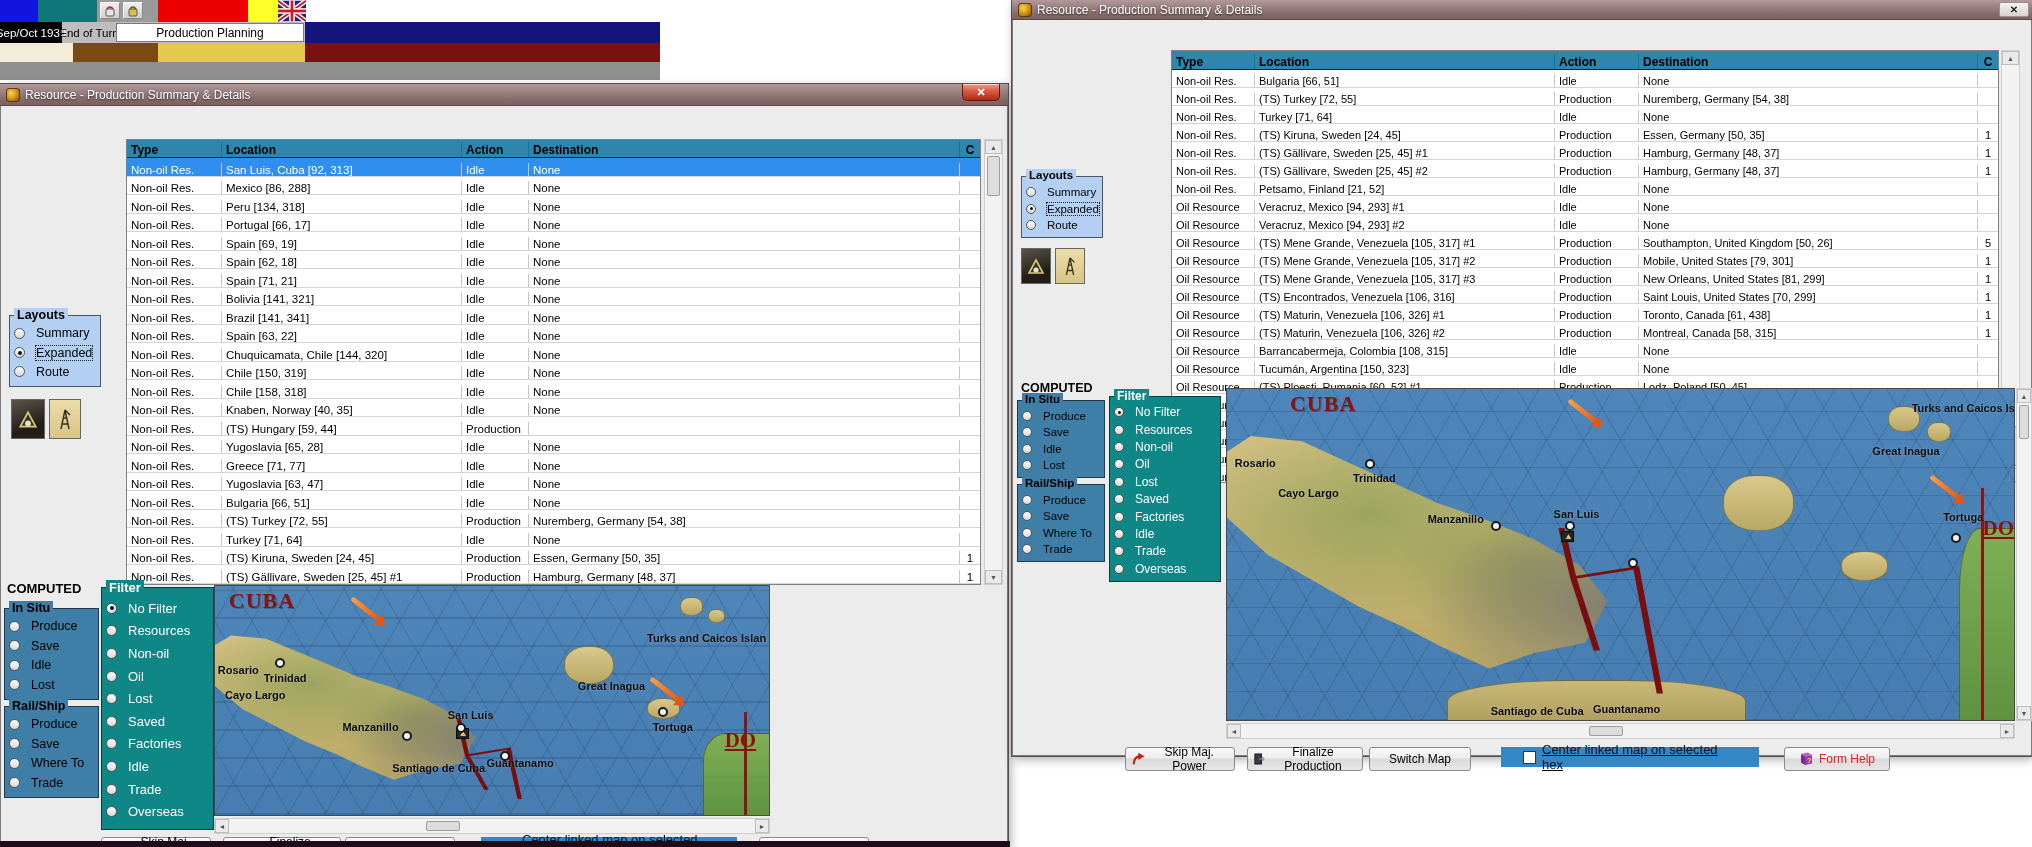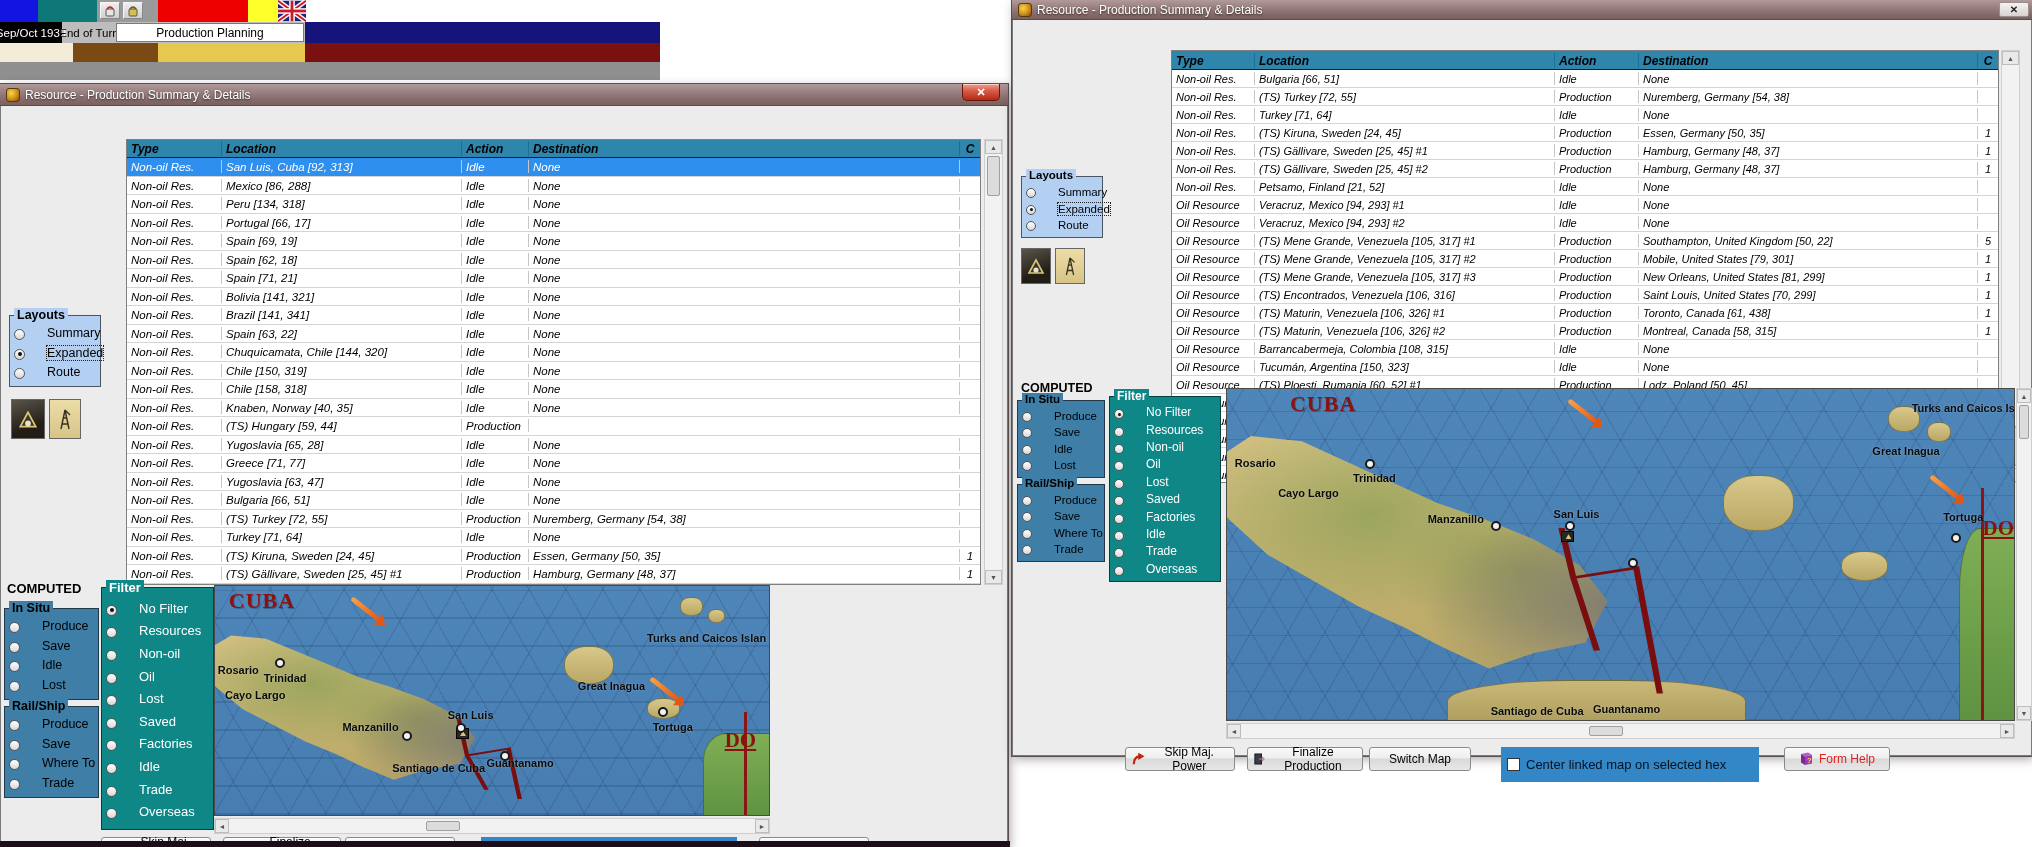--- a/index.html
+++ b/index.html
@@ -48,21 +48,21 @@
     display:flex;align-items:center;justify-content:center;}
   .close-lite::before{content:"\2715";}
   .wbody{position:absolute;left:0;right:0;bottom:0;background:#ececec;border:1px solid #7a7a7a;border-top:none;}
   .lw .wbody{top:22px;}
   .rw .wbody{top:20px;}
 
   
   .table{position:absolute;background:#fff;border:1px solid #808080;overflow:hidden;}
   .lw .table{left:125px;top:33px;width:855px;height:446px;}
   .rw .table{left:158px;top:30px;width:828px;height:433px;}
-  .trow{display:flex;background:#fff;border-bottom:1px solid #d4d4d4;align-items:center;font-style:italic;}
+  .trow{display:flex;background:#fff;border-bottom:1px solid #d4d4d4;align-items:flex-end;}
   .lw .trow{height:18.5px;font-size:11.5px;}
   .rw .trow{height:18px;font-size:11px;}
   .trow.thead{background:#2e86ad;font-weight:bold;border-bottom:1px solid #1d1d1d;color:#000;}
   .lw .trow.thead{height:18px;font-size:12px;}
   .rw .trow.thead{height:19px;font-size:12px;}
   .trow.sel{background:#2f8fef;color:#fff;}
   .tc{padding:1px 4px 0 4px;border-right:1px solid #c6c6c6;overflow:hidden;white-space:nowrap;flex:none;}
   .thead .tc{border-right:1px solid #1f6e94;}
   .lw .c0{width:95px;} .lw .c1{width:240px;} .lw .c2{width:67px;} .lw .c3{flex:1;} .lw .c4{width:20px;border-right:none;text-align:center;}
   .rw .c0{width:83px;} .rw .c1{width:300px;} .rw .c2{width:84px;} .rw .c3{flex:1;} .rw .c4{width:20px;border-right:none;text-align:center;}
@@ -93,21 +93,21 @@
   
   .groupbox{position:absolute;border:1px solid rgba(20,20,20,.65);}
   .gb-legend{position:absolute;top:-8px;left:4px;padding:0 3px;font-weight:bold;white-space:nowrap;z-index:2;}
   .panel-light{background:#b3d0f2;color:#000;}
   .panel-light .gb-legend{background:#b3d0f2;}
   .panel-blue{background:#3f7ea6;color:#000;}
   .panel-blue .gb-legend{background:#3f7ea6;text-align:center;}
   .panel-teal{background:#0f8787;color:#fff;border-color:#063f3f;}
   .panel-teal .gb-legend{background:#0f8787;color:#fff;}
   .ritems{position:absolute;left:4px;right:2px;top:5px;bottom:2px;display:flex;flex-direction:column;justify-content:space-evenly;}
-  .ritem{display:flex;align-items:flex-end;gap:22px;white-space:nowrap;}
+  .ritem{display:flex;align-items:center;gap:11px;white-space:nowrap;}
   .radio{width:11px;height:11px;border-radius:50%;background:linear-gradient(#fff,#d8d8d8);
     border:1px solid #555;position:relative;flex:none;}
   .radio.on::after{content:"";position:absolute;inset:2.5px;border-radius:50%;background:#101010;}
   .ritem.focus .rtext{outline:1px dotted #222;}
   .lw .layouts{left:8px;top:209px;width:92px;height:72px;font-size:12.5px;}
   .rw .layouts{left:8px;top:156px;width:82px;height:62px;font-size:11.5px;}
   .lw .insitu{left:3px;top:502px;width:95px;height:92px;font-size:12.5px;}
   .lw .railship{left:3px;top:600px;width:95px;height:92px;font-size:12.5px;}
   .rw .insitu{left:4px;top:380px;width:88px;height:78px;font-size:11.5px;}
   .rw .railship{left:4px;top:464px;width:88px;height:78px;font-size:11.5px;}
@@ -185,22 +185,22 @@
     background:linear-gradient(#f9f9f9,#eeeeee 45%,#d9d9d9 50%,#e7e7e7);
     font-size:12px;color:#000;display:flex;align-items:center;justify-content:center;gap:5px;
     box-shadow:inset 0 1px 0 rgba(255,255,255,.7);font-family:"Liberation Sans",sans-serif;}
   .lw .btn,.lw .chk{top:731px;}
   .rw .btn,.rw .chk{top:727px;}
   .lw .btn.skip{left:100px;width:110px;}   .rw .btn.skip{left:112px;width:110px;}
   .lw .btn.finalize{left:222px;width:118px;} .rw .btn.finalize{left:234px;width:116px;}
   .lw .btn.switch{left:344px;width:110px;}  .rw .btn.switch{left:356px;width:102px;}
   .lw .chk{left:480px;width:256px;}         .rw .chk{left:488px;width:258px;}
   .lw .btn.help{left:758px;width:110px;}    .rw .btn.help{left:771px;width:106px;}
-  .chk{position:absolute;height:35px;background:#3487c6;display:flex;align-items:center;gap:6px;
-    padding:0 6px;font-size:13px;color:#06121f;}
+  .chk{position:absolute;height:20px;background:#3487c6;display:flex;align-items:center;gap:6px;
+    padding:0 22px;font-size:13px;color:#06121f;text-decoration:underline;}
   .chk .box{width:13px;height:13px;background:#fff;border:1px solid #333;flex:none;}
   .btn.help span{color:#e02222;}
 
   .bottombar{position:absolute;left:0;top:841px;width:1010px;height:6px;background:#1d0d18;}
 </style>
 </head>
 <body>
 
 <div class="canvas">
 
@@ -696,21 +696,21 @@
             <div class="tc c0">Oil Resource</div>
             <div class="tc c1">Veracruz, Mexico [94, 293] #2</div>
             <div class="tc c2">Idle</div>
             <div class="tc c3">None</div>
             <div class="tc c4"></div>
           </div>
           <div class="trow">
             <div class="tc c0">Oil Resource</div>
             <div class="tc c1">(TS) Mene Grande, Venezuela [105, 317] #1</div>
             <div class="tc c2">Production</div>
-            <div class="tc c3">Southampton, United Kingdom [50, 22]</div>
+            <div class="tc c3">Southampton, United Kingdom [50, 26]</div>
             <div class="tc c4">5</div>
           </div>
           <div class="trow">
             <div class="tc c0">Oil Resource</div>
             <div class="tc c1">(TS) Mene Grande, Venezuela [105, 317] #2</div>
             <div class="tc c2">Production</div>
             <div class="tc c3">Mobile, United States [79, 301]</div>
             <div class="tc c4">1</div>
           </div>
           <div class="trow">

